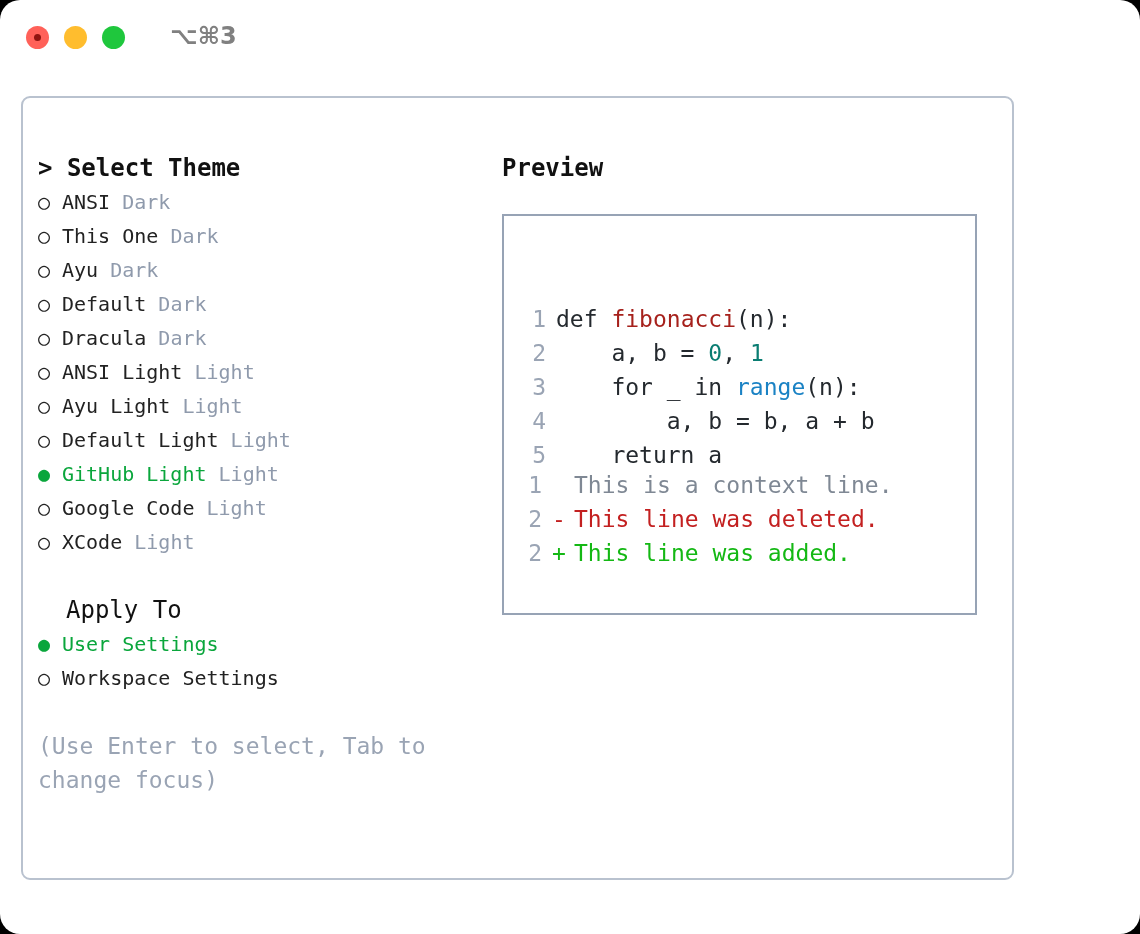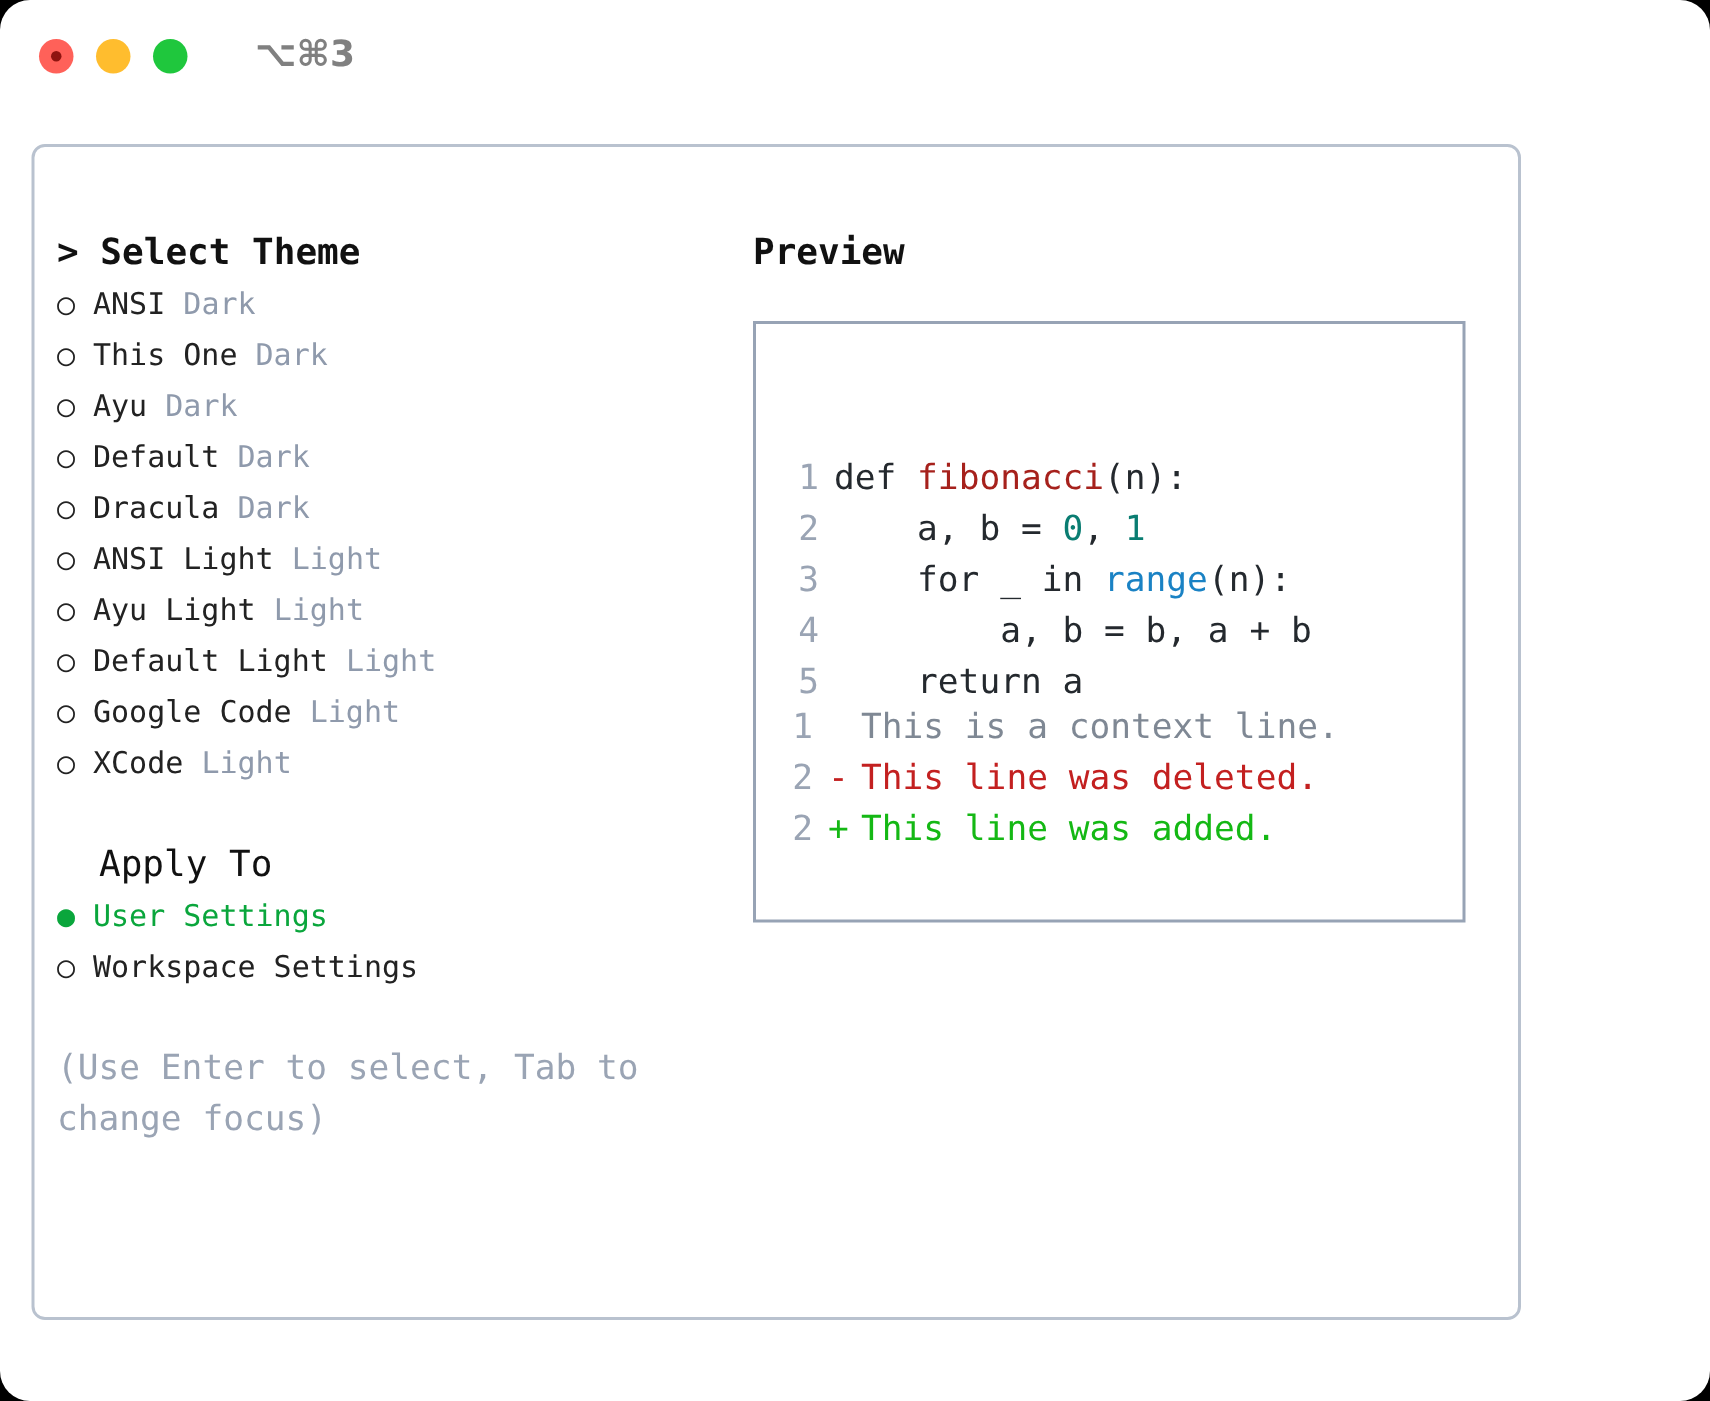--- a/index.html
+++ b/index.html
@@ -221,20 +221,21 @@
 
         <div id="theme-items">
             <div class="theme-row"><span class="bullet">○</span><span class="label">ANSI</span> <span class="variant">Dark</span></div>
             <div class="theme-row"><span class="bullet">○</span><span class="label">This One</span> <span class="variant">Dark</span></div>
             <div class="theme-row"><span class="bullet">○</span><span class="label">Ayu</span> <span class="variant">Dark</span></div>
             <div class="theme-row"><span class="bullet">○</span><span class="label">Default</span> <span class="variant">Dark</span></div>
             <div class="theme-row"><span class="bullet">○</span><span class="label">Dracula</span> <span class="variant">Dark</span></div>
             <div class="theme-row"><span class="bullet">○</span><span class="label">ANSI Light</span> <span class="variant">Light</span></div>
             <div class="theme-row"><span class="bullet">○</span><span class="label">Ayu Light</span> <span class="variant">Light</span></div>
             <div class="theme-row"><span class="bullet">○</span><span class="label">Default Light</span> <span class="variant">Light</span></div>
+            <div class="theme-row selected"><span class="bullet">●</span><span class="label">GitHub Light</span> <span class="variant">Light</span></div>
             <div class="theme-row"><span class="bullet">○</span><span class="label">Google Code</span> <span class="variant">Light</span></div>
             <div class="theme-row"><span class="bullet">○</span><span class="label">XCode</span> <span class="variant">Light</span></div>
           </div>
 
         <div class="gap-block"></div>
 
         <div class="section-head">Apply To</div>
 
         <div id="apply-items">
             <div class="theme-row selected"><span class="bullet">●</span><span class="label">User Settings</span></div>

